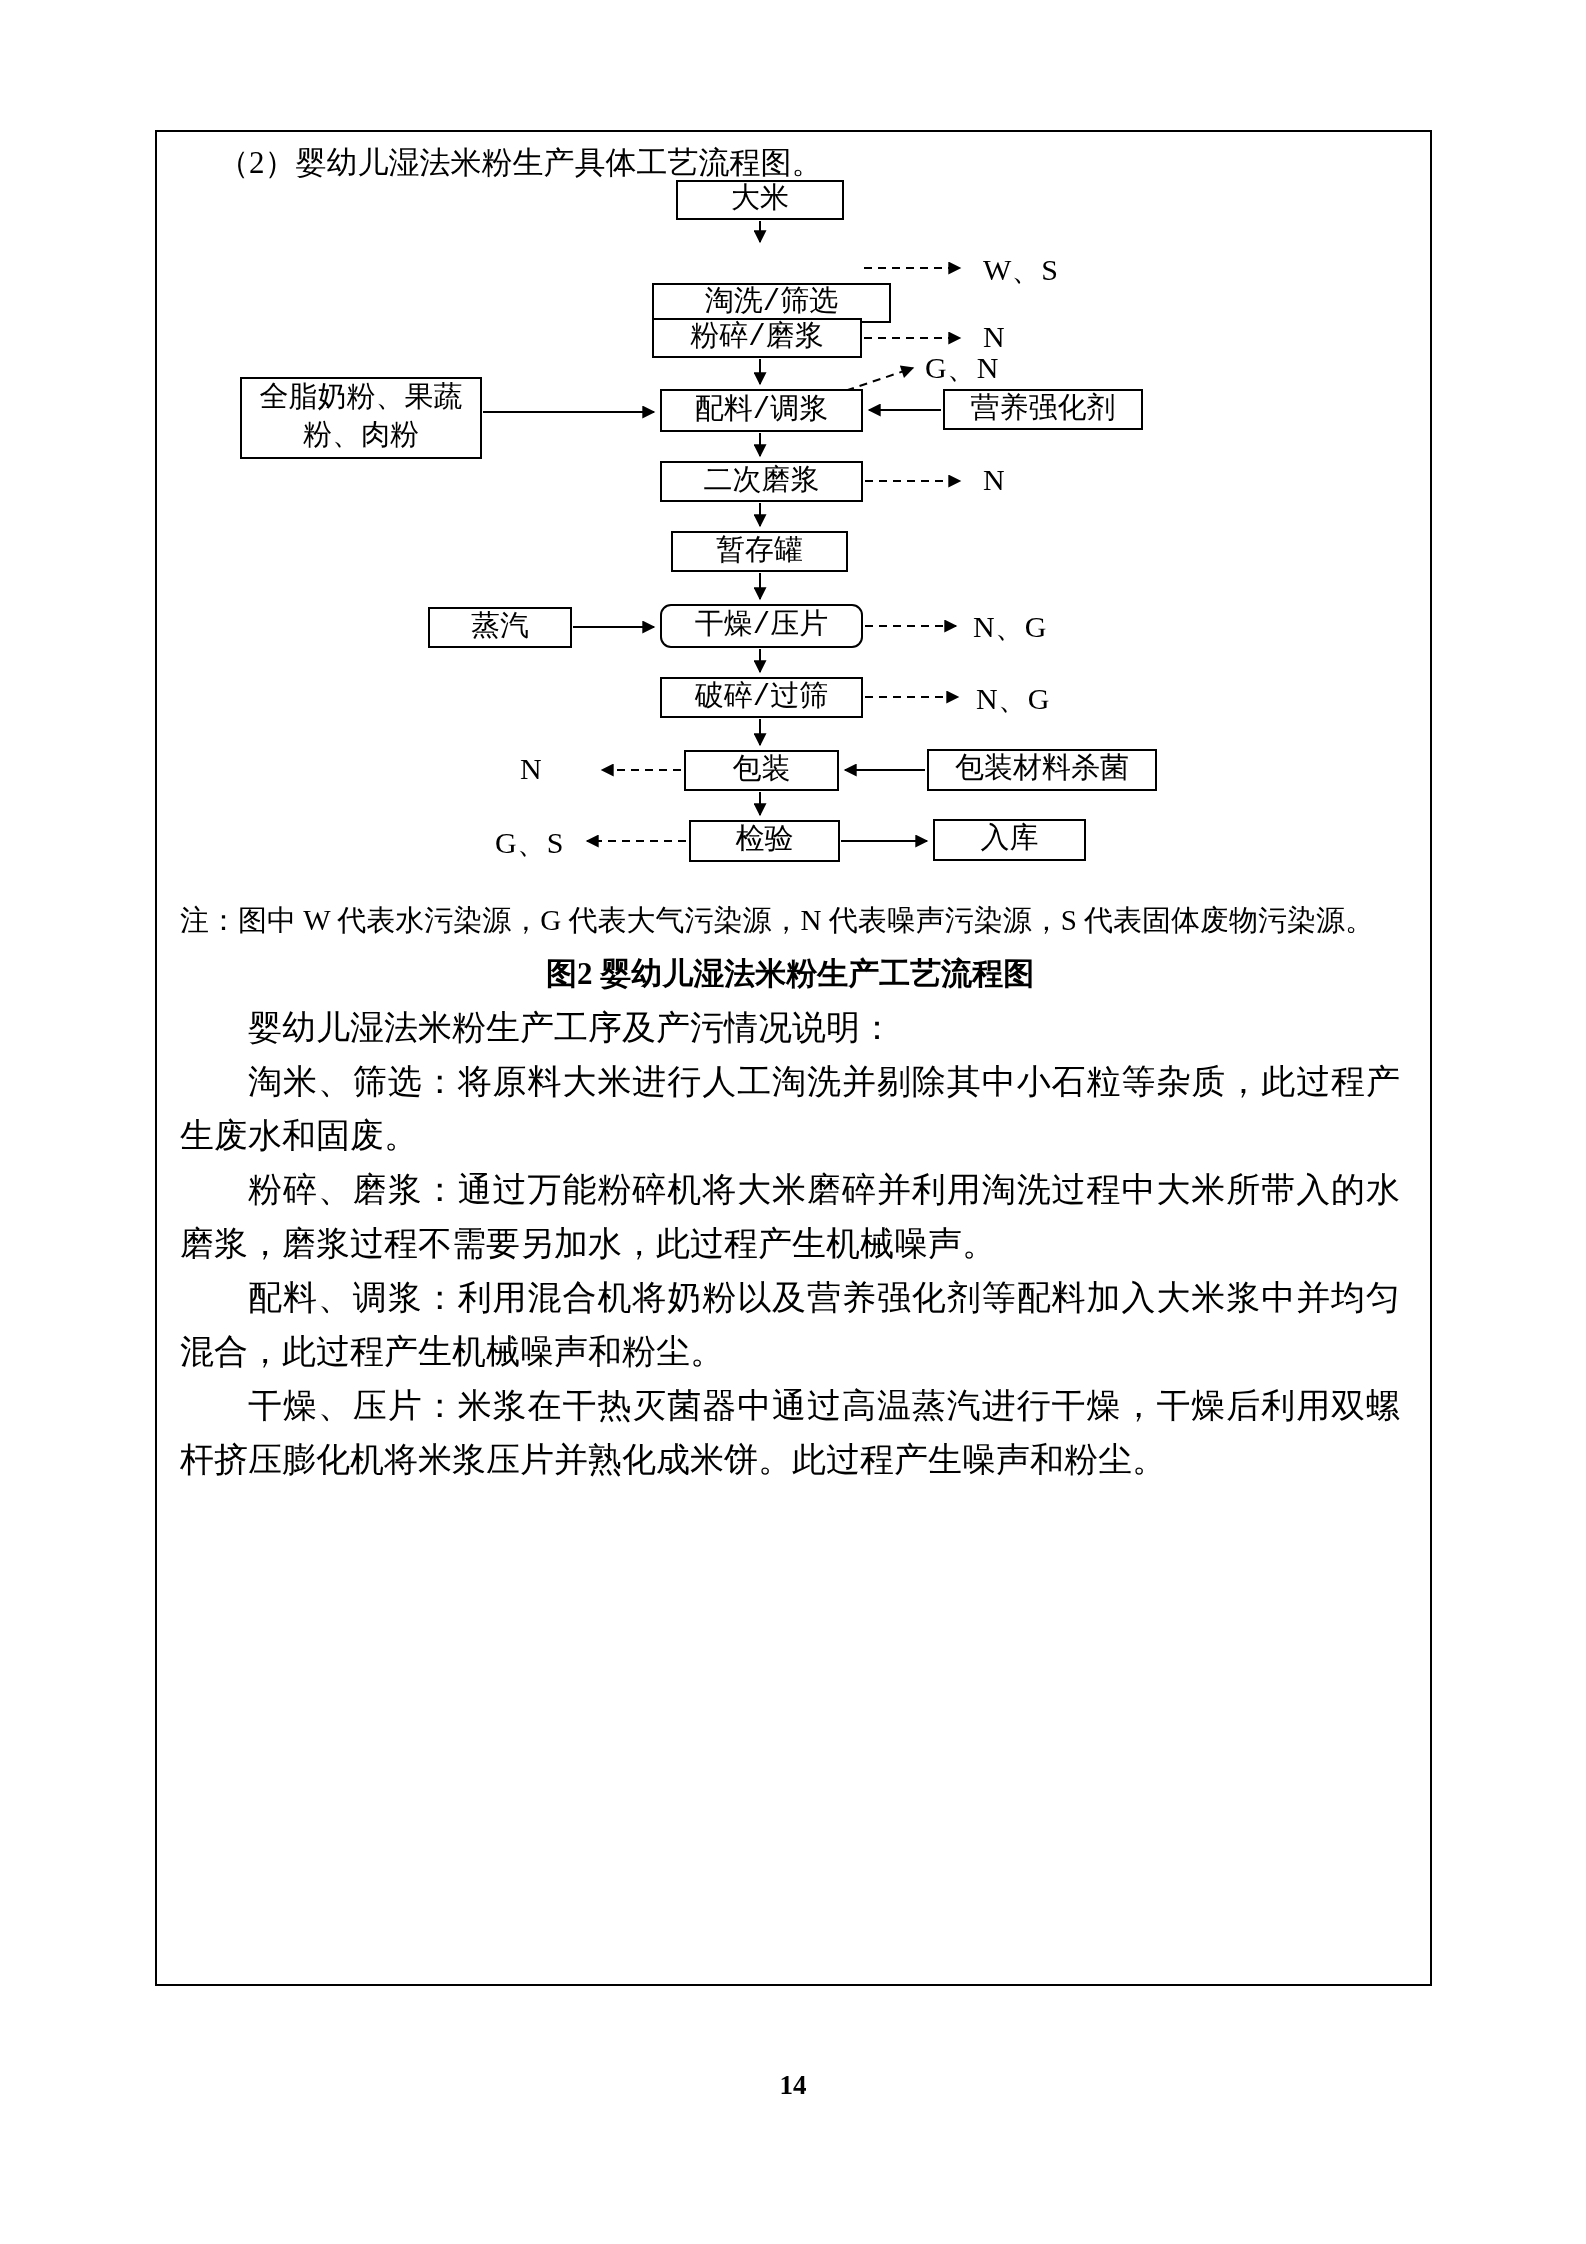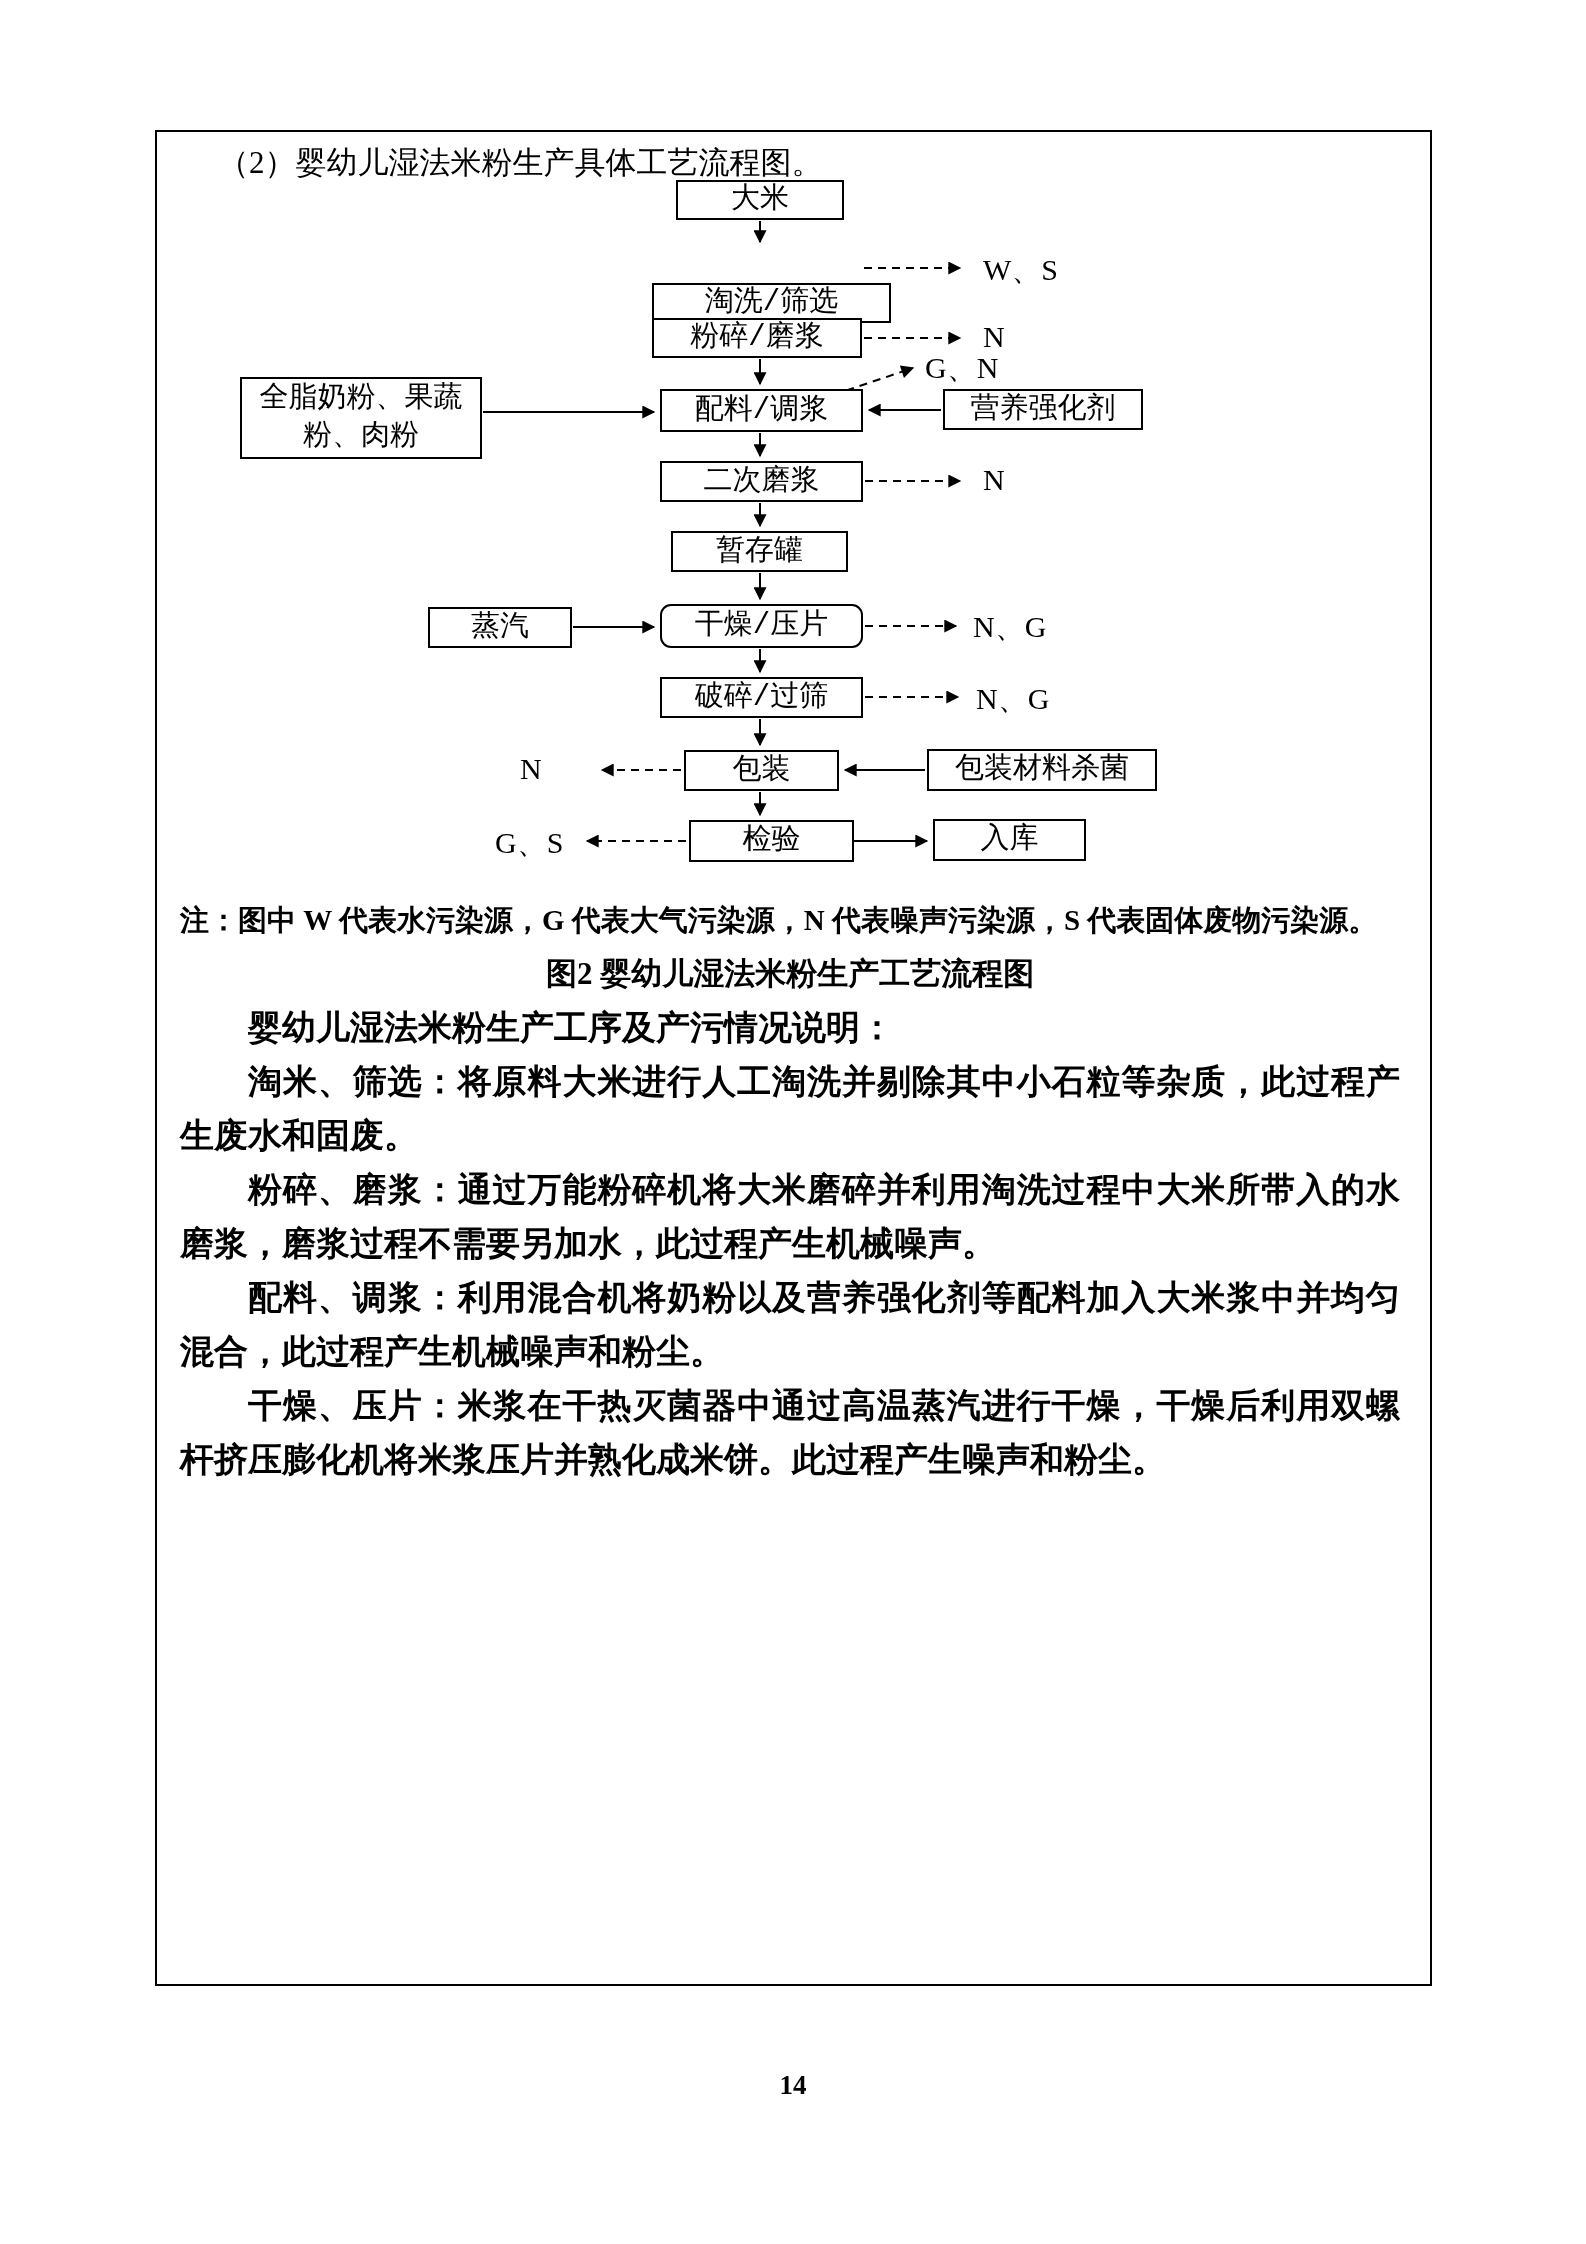--- a/index.html
+++ b/index.html
@@ -7,21 +7,21 @@
         font-family:"Liberation Serif","DejaVu Serif",serif;overflow:hidden;}
   .border-frame{position:absolute;left:155px;top:130px;width:1277px;height:1856px;
         border:2px solid #000;box-sizing:border-box;}
   .doc-title{position:absolute;left:218px;top:142px;font-size:31px;white-space:nowrap;}
   .flow-box{position:absolute;border:2px solid #000;box-sizing:border-box;background:#fff;
         display:flex;align-items:center;justify-content:center;text-align:center;
         font-size:29px;line-height:1.3;padding:0 4px;font-family:Liberation Mono, monospace;}
   .flow-label{position:absolute;font-size:30px;white-space:nowrap;}
   .arrows{position:absolute;left:0;top:0;pointer-events:none;}
   .body-text{position:absolute;left:180px;top:893px;width:1220px;}
-  .body-text p{margin:0;text-align:justify;font-weight:bold;}
+  .body-text p{margin:0;text-align:justify;}
   .note{font-size:29px;line-height:54px;}
   .caption{font-size:31px;font-weight:bold;text-align:center !important;line-height:54px;}
   .para{font-size:34px;line-height:54px;text-indent:2em;}
   .page-number{position:absolute;left:0;top:2070px;width:100%;text-align:center;
         font-size:27px;font-weight:bold;}
 </style>
 </head>
 <body>
 
 <div class="page">
@@ -71,21 +71,21 @@
   <div class="flow-box" style="left:240px;top:377px;width:242px;height:82px;">全脂奶粉、果蔬粉、肉粉</div>
   <div class="flow-box" style="left:660px;top:389px;width:203px;height:43px;">配料/调浆</div>
   <div class="flow-box" style="left:943px;top:389px;width:200px;height:41px;">营养强化剂</div>
   <div class="flow-box" style="left:660px;top:461px;width:203px;height:41px;">二次磨浆</div>
   <div class="flow-box" style="left:671px;top:531px;width:177px;height:41px;">暂存罐</div>
   <div class="flow-box" style="left:428px;top:607px;width:144px;height:41px;">蒸汽</div>
   <div class="flow-box" style="left:660px;top:604px;width:203px;height:44px;border-radius:11px;">干燥/压片</div>
   <div class="flow-box" style="left:660px;top:677px;width:203px;height:41px;">破碎/过筛</div>
   <div class="flow-box" style="left:684px;top:750px;width:155px;height:41px;">包装</div>
   <div class="flow-box" style="left:927px;top:749px;width:230px;height:42px;">包装材料杀菌</div>
-  <div class="flow-box" style="left:689px;top:820px;width:165px;height:42px;">检验</div>
+  <div class="flow-box" style="left:689px;top:820px;width:151px;height:42px;">检验</div>
   <div class="flow-box" style="left:933px;top:819px;width:153px;height:42px;">入库</div>
 
   <span class="flow-label" style="left:983px;top:250px;">W、S</span>
   <span class="flow-label" style="left:983px;top:320px;">N</span>
   <span class="flow-label" style="left:925px;top:348px;">G、N</span>
   <span class="flow-label" style="left:983px;top:463px;">N</span>
   <span class="flow-label" style="left:973px;top:607px;">N、G</span>
   <span class="flow-label" style="left:976px;top:679px;">N、G</span>
   <span class="flow-label" style="left:520px;top:752px;">N</span>
   <span class="flow-label" style="left:495px;top:823px;">G、S</span>

